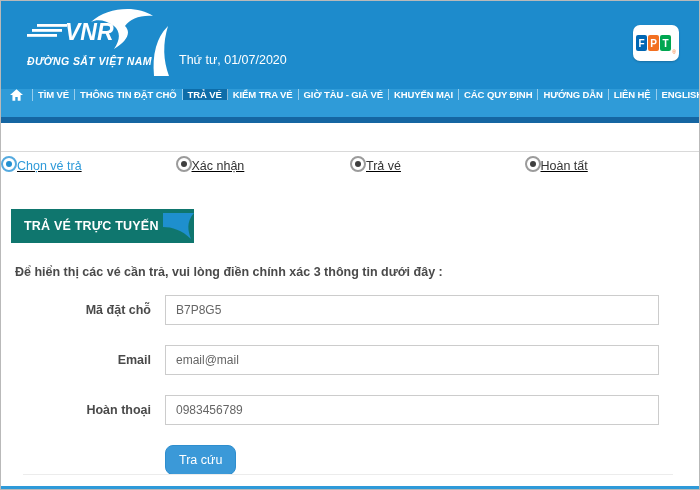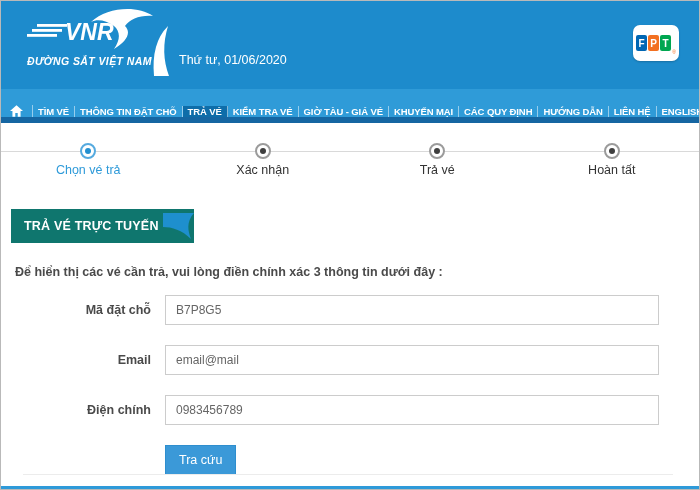--- a/index.html
+++ b/index.html
@@ -14,33 +14,33 @@
   .brand-sub{color:#fff;font-size:10.5px;font-weight:bold;font-style:italic;letter-spacing:.4px;margin-top:-2px;white-space:nowrap;}
   .sail{position:absolute;left:150px;top:24px;}
   .date{position:absolute;left:178px;top:52px;color:#fff;font-size:12.5px;}
   .fpt{position:absolute;right:20px;top:24px;width:46px;height:36px;background:#fff;border-radius:7px;
        display:flex;align-items:center;justify-content:center;gap:1px;box-shadow:0 1px 2px rgba(0,0,0,.2);}
   .fpt span.tile{display:flex;align-items:center;justify-content:center;width:11px;height:16px;border-radius:2px;
        color:#fff;font-size:10px;font-weight:bold;}
   .fpt .f{background:#0066b3;} .fpt .p{background:#f37021;} .fpt .t{background:#00a651;}
   .fpt .reg{font-size:5px;color:#f37021;align-self:flex-end;margin-bottom:6px;}
   
-  .navbar{display:flex;align-items:flex-end;height:28px;background:#2f9bd8;}
+  .navbar{display:flex;align-items:flex-start;height:28px;background:#2f9bd8;}
   .nav-list{display:contents;}
   .nav-item{display:flex;align-items:center;padding:0 5px;color:#fff;font-size:9.5px;font-weight:bold;
     letter-spacing:-0.1px;border-right:1px solid rgba(255,255,255,.5);white-space:nowrap;cursor:pointer;text-decoration:none;}
   .nav-item.home{padding:0 9px;}
   .nav-item.active{background:#0e6da9;}
   .nav-item.english{border-right:none;gap:4px;}
   .darkbar{height:6px;background:#1566a2;}
   
   .steps{position:relative;height:62px;background:#fff;}
   .steps-line{position:absolute;left:0;right:0;top:28px;height:1px;background:#d9d9d9;}
   .steps-row{position:relative;display:flex;height:100%;}
-  .step{flex:1;display:flex;flex-direction:column;align-items:center;padding-top:20px;cursor:pointer;}
+  .step{flex:1;display:flex;align-items:center;padding-top:20px;cursor:pointer;text-decoration:underline;}
   .step-marker{box-sizing:border-box;width:16px;height:16px;border-radius:50%;border:2px solid #9b9b9b;
     background:#fff;display:flex;align-items:center;justify-content:center;}
   .step-marker .dot{width:6px;height:6px;border-radius:50%;background:#3f3f3f;}
   .step-label{margin-top:4px;font-size:12.5px;color:#333;}
   .step.active .step-marker{border-color:#55aadf;}
   .step.active .dot{background:#2490d0;}
   .step.active .step-label{color:#2e9ad9;}
   
   .main{padding-top:24px;}
   .title-bar{display:inline-flex;align-items:center;margin-left:10px;height:34px;background:#0f766e;
@@ -48,21 +48,21 @@
   .title-text{color:#fff;font-size:12.5px;font-weight:bold;letter-spacing:.2px;}
   .title-swoosh{display:block;margin-left:4px;}
   .instruction{margin:22px 0 0 14px;font-size:12.5px;font-weight:bold;color:#4a4a4a;}
   .form{margin-top:16px;}
   .form-row{display:flex;align-items:center;margin-bottom:20px;}
   .form-label{box-sizing:border-box;width:164px;text-align:right;padding-right:14px;
     font-size:12.5px;font-weight:bold;color:#4a4a4a;}
   .form-input{box-sizing:border-box;width:494px;height:30px;border:1px solid #ccc;border-radius:0;
     padding:0 10px;font-size:12px;color:#666;font-family:"Liberation Sans",sans-serif;outline:none;}
   .actions{margin-bottom:0;}
-  .btn{height:30px;padding:0 13px;background:#3b99d8;border:1px solid #2e8ece;border-radius:0;
+  .btn{height:30px;padding:0 13px;background:#3b99d8;border:1px solid #2e8ece;border-radius:8px;
     color:#fff;font-size:12.5px;cursor:pointer;font-family:"Liberation Sans",sans-serif;}
   .forgot{margin-left:10px;color:#2e9ad9;font-size:13px;text-decoration:none;cursor:pointer;}
   
   .footer-divider{position:absolute;left:22px;right:26px;bottom:14px;height:1px;background:#ececec;}
   .bottom-strip{position:absolute;left:0;right:0;bottom:0;height:3px;background:#2e9ad9;}
 </style>
 </head>
 <body>
 
 <div class="page">
@@ -74,21 +74,21 @@
         <rect x="5" y="20" width="30" height="2.8" fill="#fff"></rect>
         <rect x="0" y="25" width="30" height="2.8" fill="#fff"></rect>
         <text x="38" y="31" fill="#fff" font-size="23" font-weight="bold" font-style="italic">VNR</text>
         <path d="M64,13 C80,-2 110,-4 126,7 C113,6 103,10 98,17 C105,24 99,33 87,40 C94,30 93,22 87,17 C79,11 70,10 64,13 Z" fill="#fff"></path>
       </svg>
       <div class="brand-sub">ĐƯỜNG SẮT VIỆT NAM</div>
     </div>
     <svg class="sail" width="20" height="52" viewBox="0 0 20 52">
       <path d="M3,51 Q0,18 17,1 Q9,27 18,51 Z" fill="#fff"></path>
     </svg>
-    <div class="date">Thứ tư, 01/06/2020</div>
+    <div class="date">Thứ tư, 01/07/2020</div>
     <div class="fpt">
       <span class="tile f">F</span>
       <span class="tile p">P</span>
       <span class="tile t">T</span>
       <span class="reg">®</span>
     </div>
   </header>
 
   <nav class="navbar">
     <a class="nav-item home">
@@ -192,21 +192,21 @@
           <label class="form-label">Mã đặt chỗ</label>
           <input class="form-input" type="text" value="B7P8G5" style="">
         </div>
 
         <div class="form-row">
           <label class="form-label">Email</label>
           <input class="form-input" type="text" value="email@mail" style="">
         </div>
 
         <div class="form-row">
-          <label class="form-label">Điện chính</label>
+          <label class="form-label">Hoàn thoại</label>
           <input class="form-input" type="text" value="0983456789" style="">
         </div>
       </div>
 
     <div class="form-row actions">
       <span class="form-label"></span>
       <button class="btn">Tra cứu</button>
     </div>
   </section>
 

